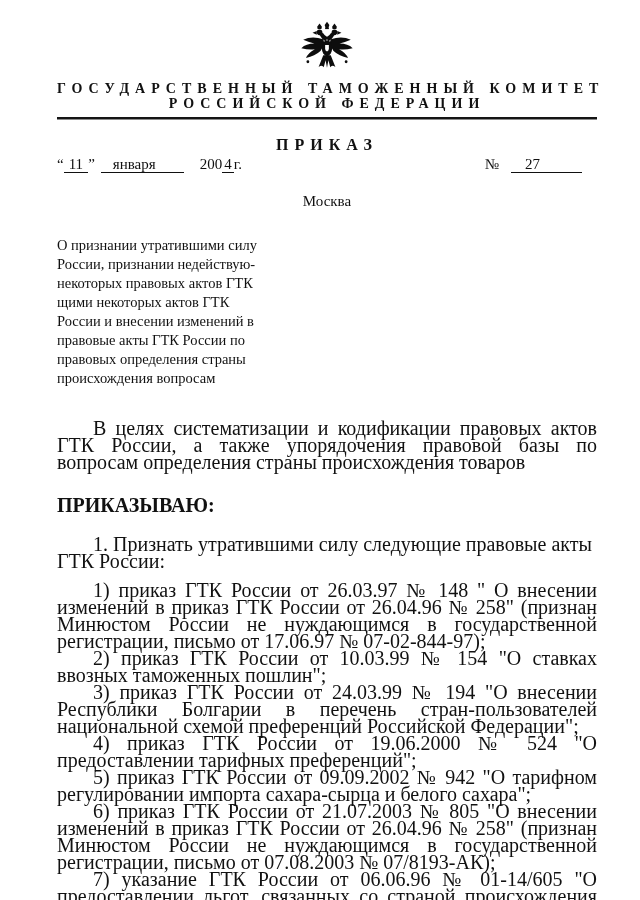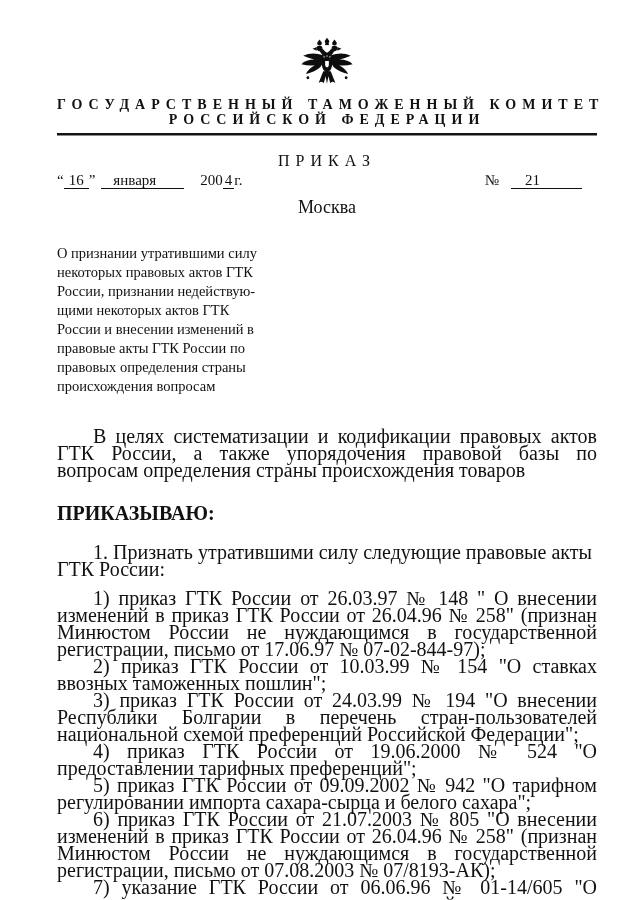--- a/index.html
+++ b/index.html
@@ -11,21 +11,21 @@
     width: 640px;
     height: 900px;
     overflow: hidden;
     font-family: "Liberation Serif", "DejaVu Serif", serif;
     color: #111111;
   }
   .page {
     box-sizing: border-box;
     width: 640px;
     height: 900px;
-    padding: 32px 43px 0 57px;
+    padding: 16px 43px 0 57px;
     background: #ffffff;
   }
   
   .emblem-wrap {
     text-align: center;
     margin-top: 4px;
     height: 58px;
   }
   .emblem-wrap svg { display: inline-block; }
   
@@ -42,21 +42,21 @@
   .rule {
     margin-top: 6px;
     height: 2px;
     background: #141414;
     border-bottom: 1px solid #8a8a8a;
   }
   
   .doc-type {
     margin-top: 16px;
     text-align: center;
-    font-weight: normal;
+    font-weight: bold;
     font-size: 16px;
     letter-spacing: 6px;
   }
   .date-row {
     margin-top: 2px;
     display: flex;
     justify-content: space-between;
     align-items: flex-end;
     font-size: 15px;
   }
@@ -65,23 +65,23 @@
     border-bottom: 1px solid #111;
     line-height: 16px;
   }
   .u-day   { padding: 0 5px; }
   .u-month { padding: 0 28px 0 12px; margin-left: 6px; }
   .u-yd    { padding: 0 2px; }
   .year-prefix { margin-left: 16px; }
   .num-block { margin-right: 15px; }
   .u-num { padding: 0 42px 0 14px; margin-left: 12px; }
   .city {
-    margin-top: 8px;
+    margin-top: 20px;
     text-align: center;
-    font-size: 18px;
+    font-size: 15px;
   }
   
   .subject {
     margin-top: 26px;
     width: 240px;
     font-size: 14.5px;
     line-height: 19px;
   }
   
   .body-text {
@@ -152,33 +152,33 @@
     <div class="org-line1">ГОСУДАРСТВЕННЫЙ ТАМОЖЕННЫЙ КОМИТЕТ</div>
     <div class="org-line2">РОССИЙСКОЙ ФЕДЕРАЦИИ</div>
   </div>
 
   <div class="rule"></div>
 
   <div class="doc-type">ПРИКАЗ</div>
 
   <div class="date-row">
     <div class="date-left">
-      <span>“</span><span class="u u-day">16</span><span>”</span><span class="u u-month">января</span><span class="year-prefix">200</span><span class="u u-yd">4</span><span>г.</span>
+      <span>“</span><span class="u u-day">11</span><span>”</span><span class="u u-month">января</span><span class="year-prefix">200</span><span class="u u-yd">4</span><span>г.</span>
     </div>
     <div class="num-block">
-      <span>№</span><span class="u u-num">21</span>
+      <span>№</span><span class="u u-num">27</span>
     </div>
   </div>
 
   <div class="city">Москва</div>
 
   <div class="subject">
       <div class="subject-line">О признании утратившими силу</div>
+      <div class="subject-line">России, признании недействую-</div>
       <div class="subject-line">некоторых правовых актов ГТК</div>
-      <div class="subject-line">России, признании недействую-</div>
       <div class="subject-line">щими некоторых актов ГТК</div>
       <div class="subject-line">России и внесении изменений в</div>
       <div class="subject-line">правовые акты ГТК России по</div>
       <div class="subject-line">правовых определения страны</div>
       <div class="subject-line">происхождения вопросам</div>
     </div>
 
   <div class="body-text">
     <p class="preamble">В целях систематизации и кодификации правовых актов ГТК России, а также упорядочения правовой базы по вопросам определения страны происхождения товаров</p>
     <p class="order-word">ПРИКАЗЫВАЮ:</p>

